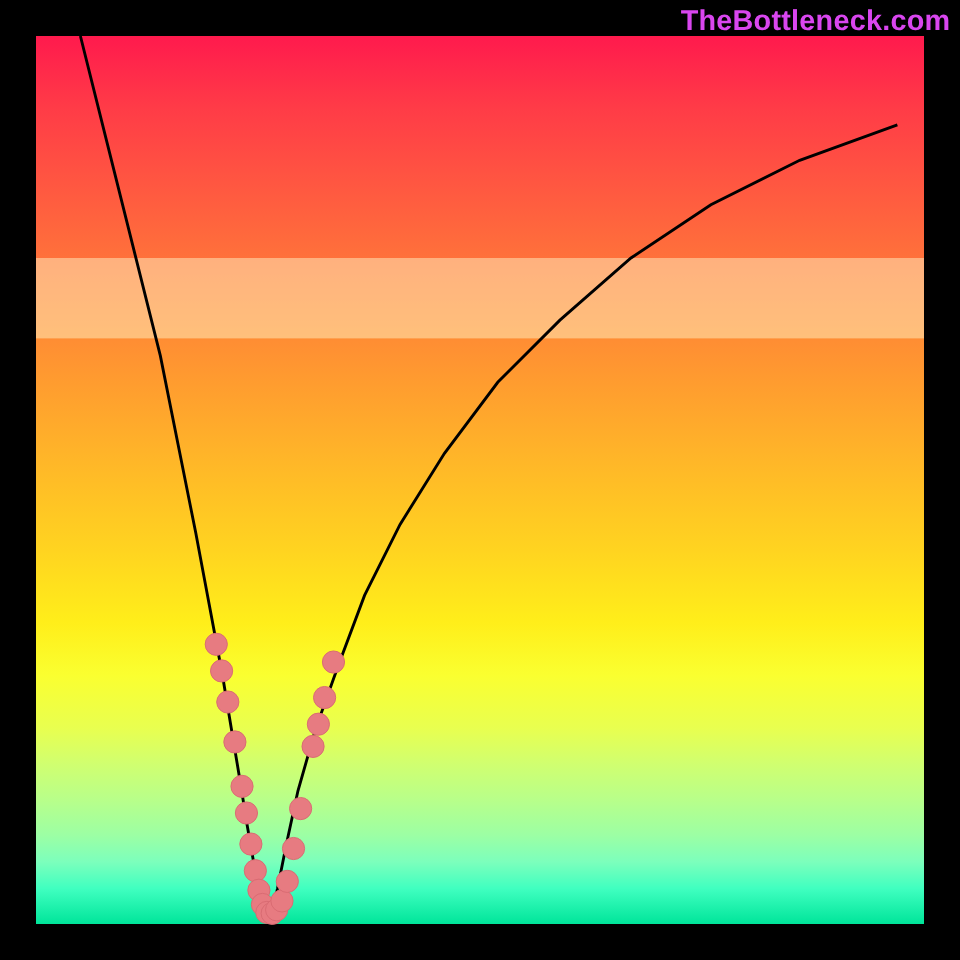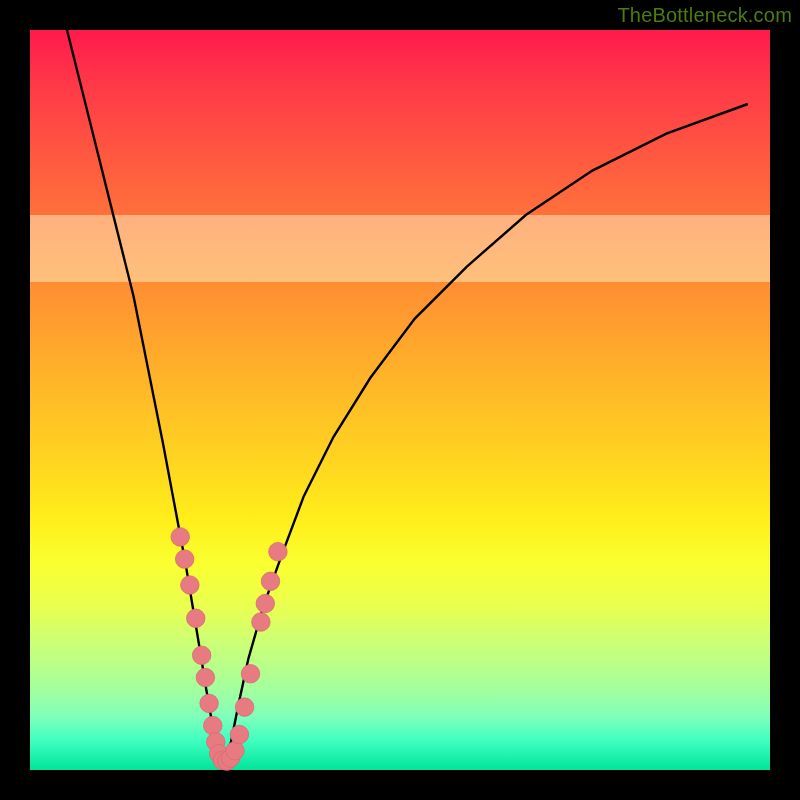--- a/index.html
+++ b/index.html
@@ -61,23 +61,23 @@
     left: 0;
     top: 0;
     width: 100%;
     height: 100%;
     overflow: visible;
   }
   .attribution {
     position: absolute;
     right: 8px;
     top: 4px;
-    color: #4d7c0f;
-    font-size: 20px;
-    font-weight: 400;
+    color: #d946ef;
+    font-size: 24px;
+    font-weight: 700;
     letter-spacing: 0.2px;
     user-select: none;
   }
 </style>
 </head>
 <body>
 
 <div class="frame">
 
   <div class="plot-area">

